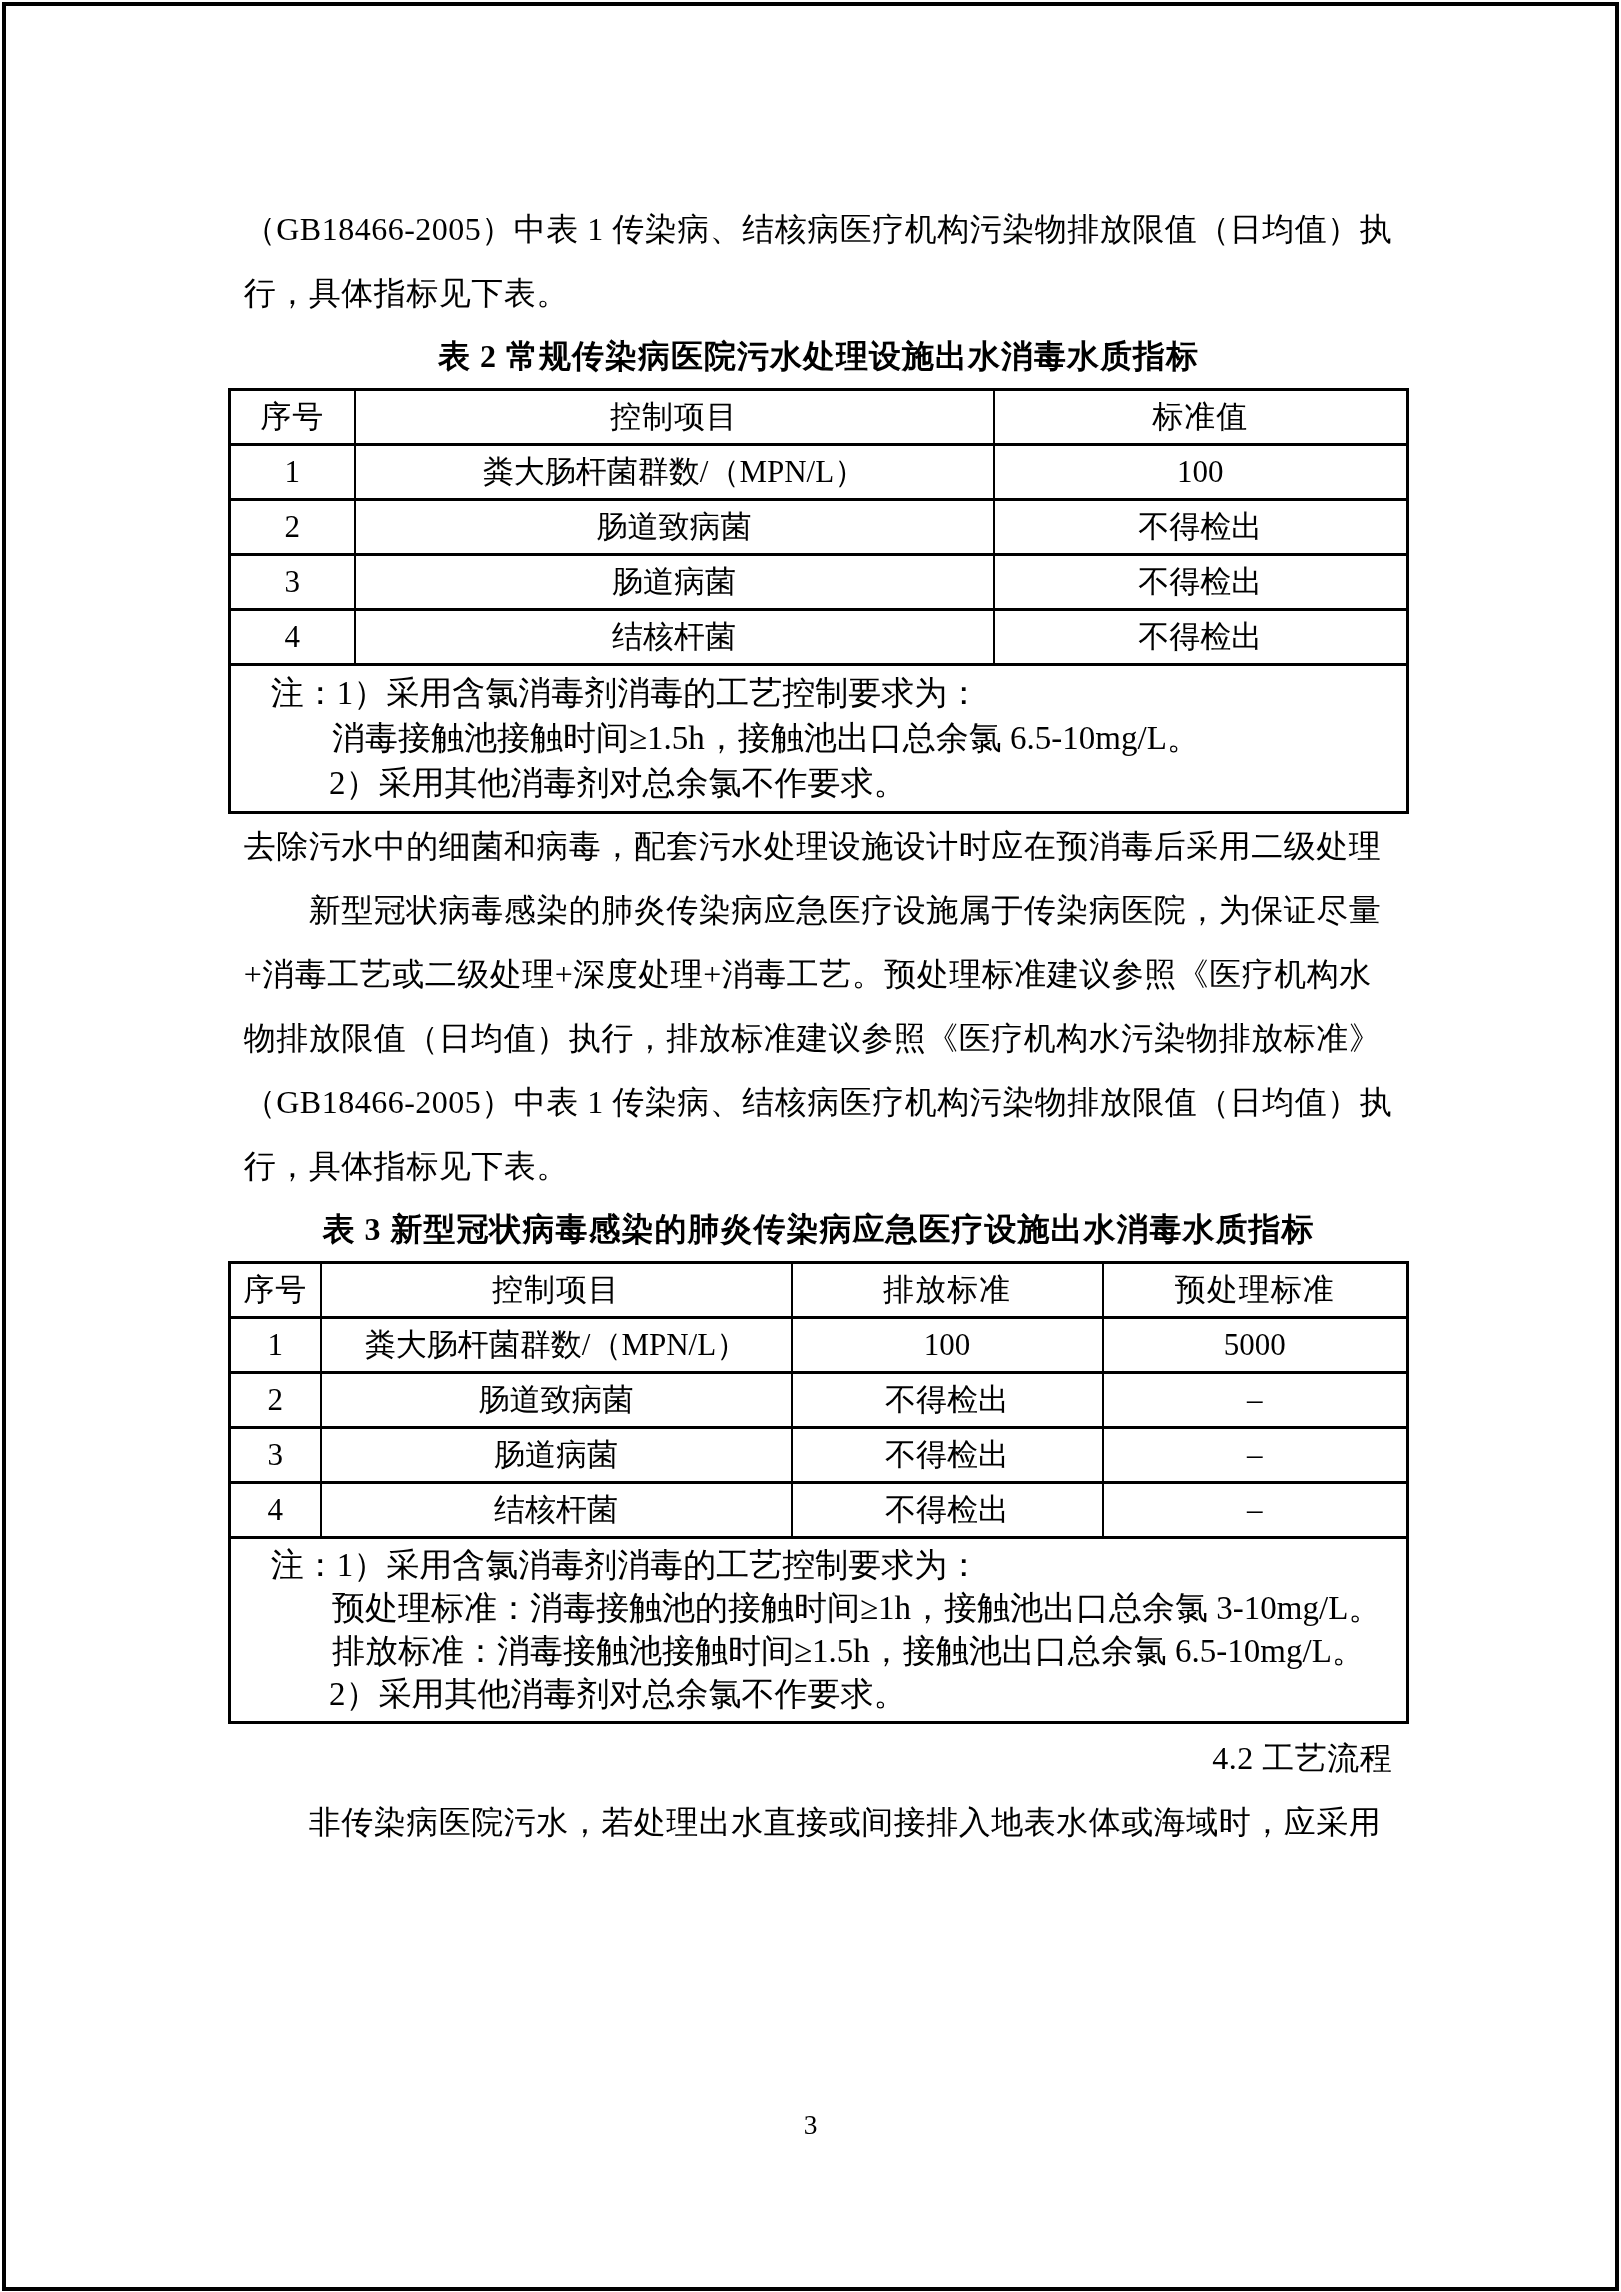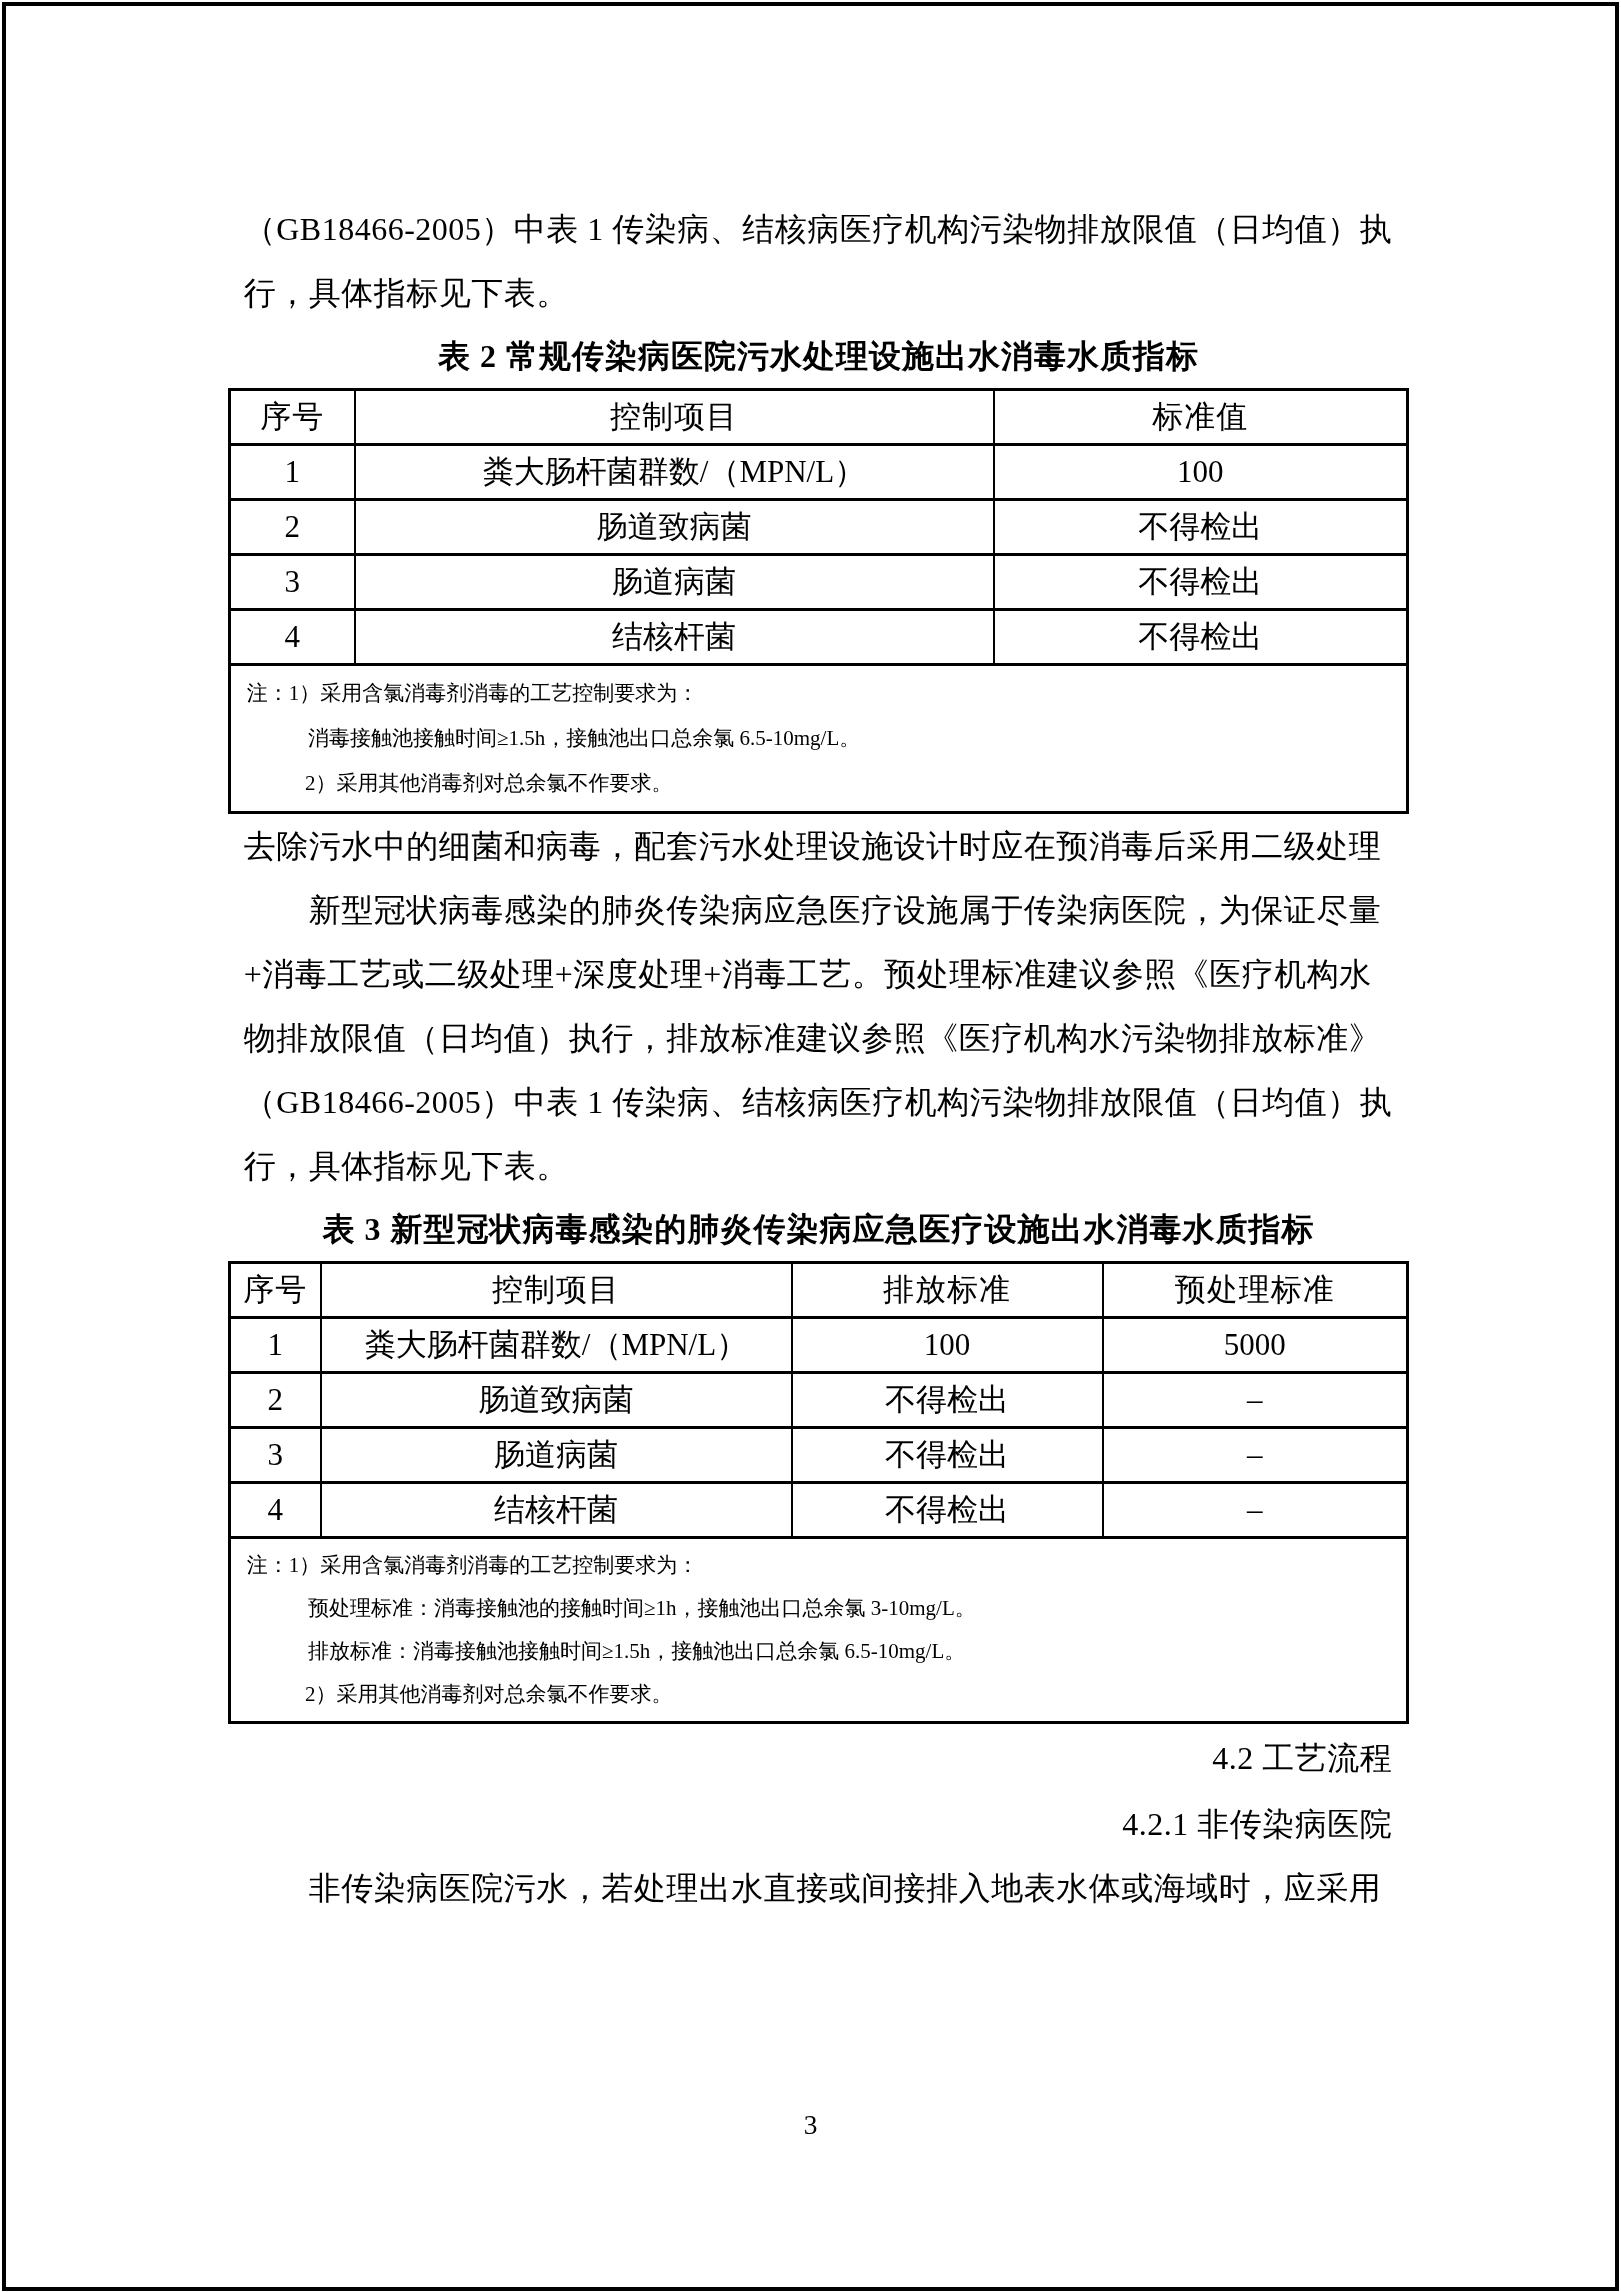--- a/index.html
+++ b/index.html
@@ -55,23 +55,24 @@
     height: 52px;
     padding: 0;
     overflow: hidden;
   }
   table.doc-table th { font-weight: normal; letter-spacing: 1px; }
   tr.notes-row td {
     text-align: left;
     padding: 4.9px 0 4.9px 0;
   }
   .note-line {
-    font-size: 21px;
+    font-size: 33px;
     line-height: 45px;
     white-space: nowrap;
+    margin-left: 24px;
   }
   .t3 .note-line { line-height: 43px; }
   .note-line.ind0 { padding-left: 15.7px; }
   .note-line.ind1 { padding-left: 77px; }
   .note-line.ind2 { padding-left: 74px; }
   .sp-after-table { margin-top: 4.9px; }
   .sp-small { margin-top: 2px; text-align: right; }
   .page-number {
     position: absolute;
     left: 0;
@@ -192,21 +193,20 @@
           <div class="note-line ind0">注：1）采用含氯消毒剂消毒的工艺控制要求为：</div>
           <div class="note-line ind1">预处理标准：消毒接触池的接触时间≥1h，接触池出口总余氯 3-10mg/L。</div>
           <div class="note-line ind1">排放标准：消毒接触池接触时间≥1.5h，接触池出口总余氯 6.5-10mg/L。</div>
           <div class="note-line ind2">2）采用其他消毒剂对总余氯不作要求。</div>
         </td>
       </tr>
     </tbody>
       </table>
 
     <div class="heading sp-small">4.2 工艺流程</div>
-    <div class="heading sp-small">4.2.1 非传染病医院</div>
 
     <div class="para">
       <div class="line indent">非传染病医院污水，若处理出水直接或间接排入地表水体或海域时，应采用</div>
     </div>
 
   </div>
 
   <div class="page-number">3</div>
 </div>
 

